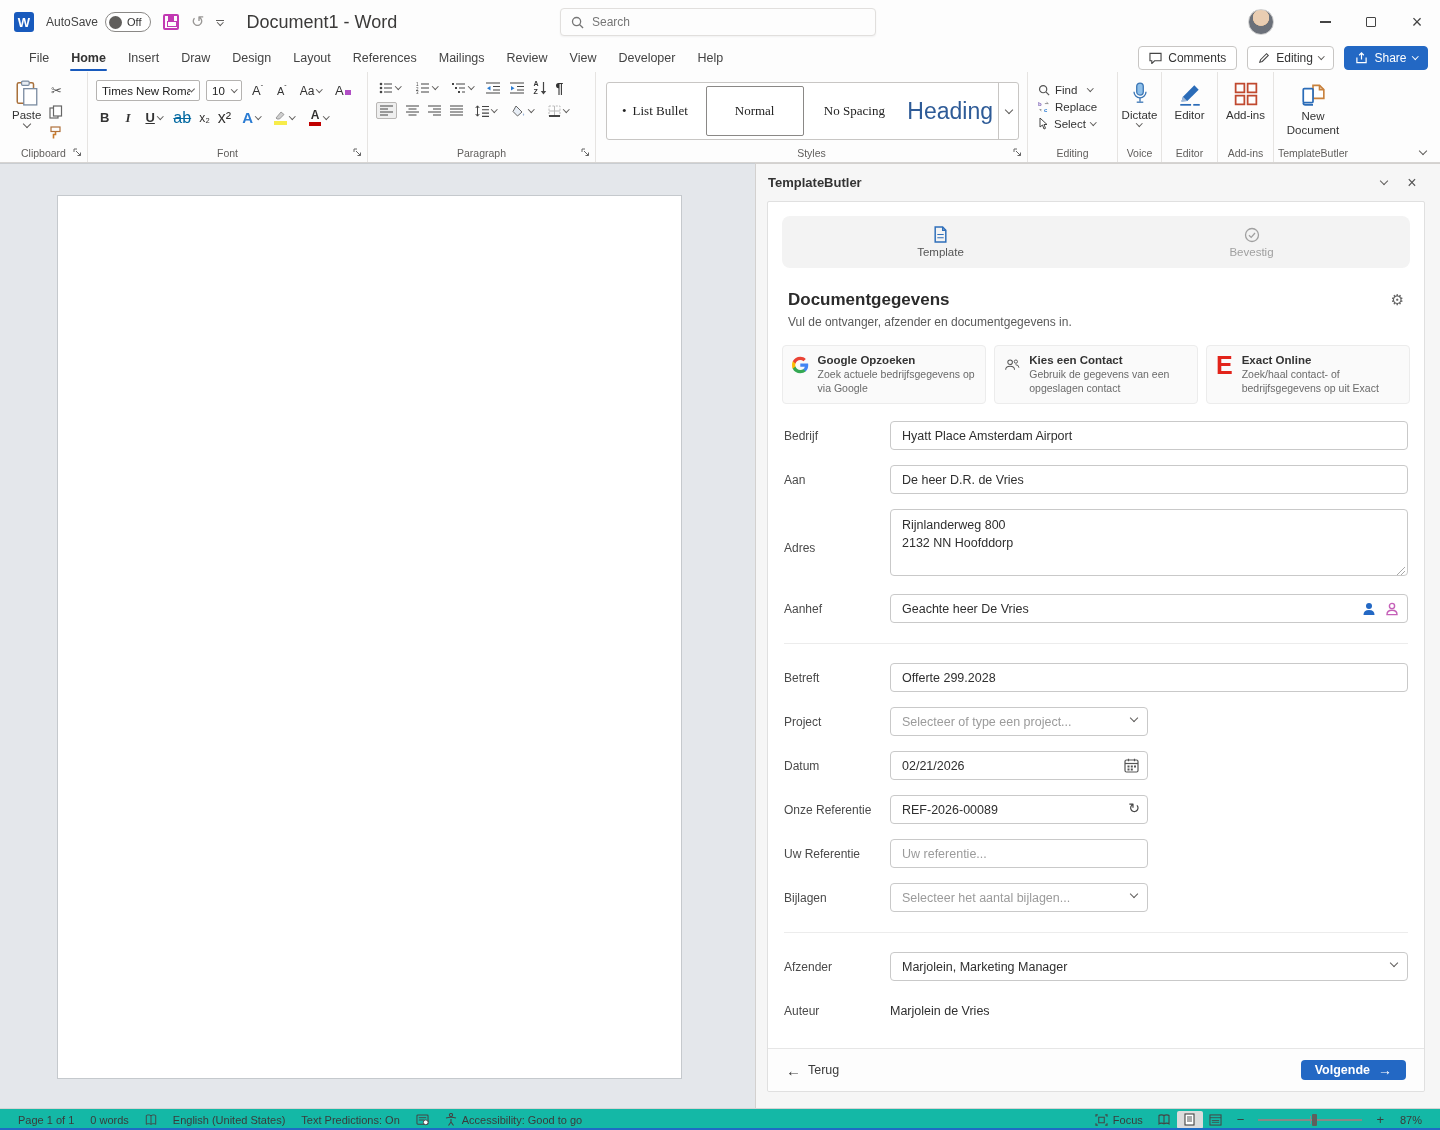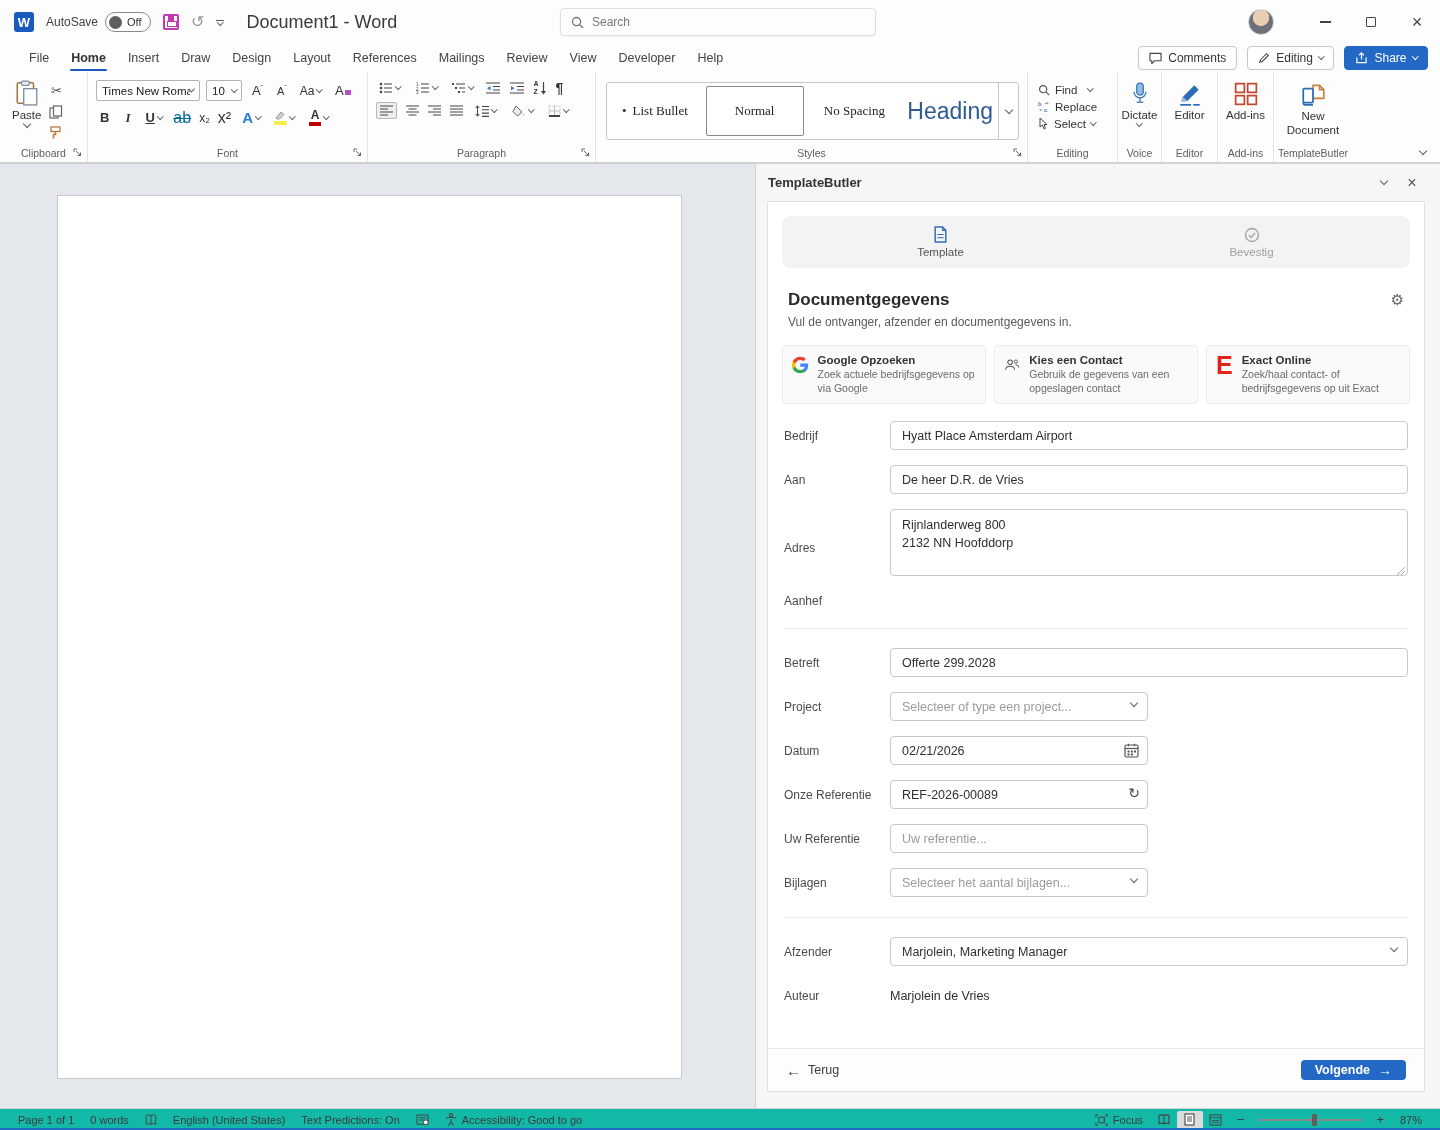--- a/index.html
+++ b/index.html
@@ -585,20 +585,33 @@
           <div class="frow top">
             <span class="flabel">Adres</span>
             <span class="iwrap">
               <textarea class="tarea" style="">Rijnlanderweg 800
 2132 NN Hoofddorp</textarea>
               <span class="resize-h"></span>
             </span>
           </div>
           <div class="frow">
             <span class="flabel">Aanhef</span>
+            <span class="iwrap">
+              <input class="tinput" style="padding-right: 58px;" value="Geachte heer De Vries">
+              <span class="in-icons">
+                <svg width="14" height="14" viewBox="0 0 14 14">
+                    <circle cx="7" cy="4" r="3" fill="#2368c4"></circle>
+                    <path d="M1.5 13 q0-5 5.5-5 q5.5 0 5.5 5 Z" fill="#2368c4"></path>
+                  </svg>
+                <svg width="14" height="14" viewBox="0 0 14 14">
+                    <circle cx="7" cy="4" r="2.6" fill="none" stroke="#c560b8" stroke-width="1.4"></circle>
+                    <path d="M2 12.6 q0-4.4 5-4.4 q5 0 5 4.4 Z" fill="none" stroke="#c560b8" stroke-width="1.4"></path>
+                  </svg>
+              </span>
+            </span>
           </div>
 
           <div class="divider"></div>
 
           <div class="frow">
             <span class="flabel">Betreft</span>
             <span class="iwrap"><input class="tinput" value="Offerte 299.2028" style=""></span>
           </div>
           <div class="frow">
             <span class="flabel">Project</span>

